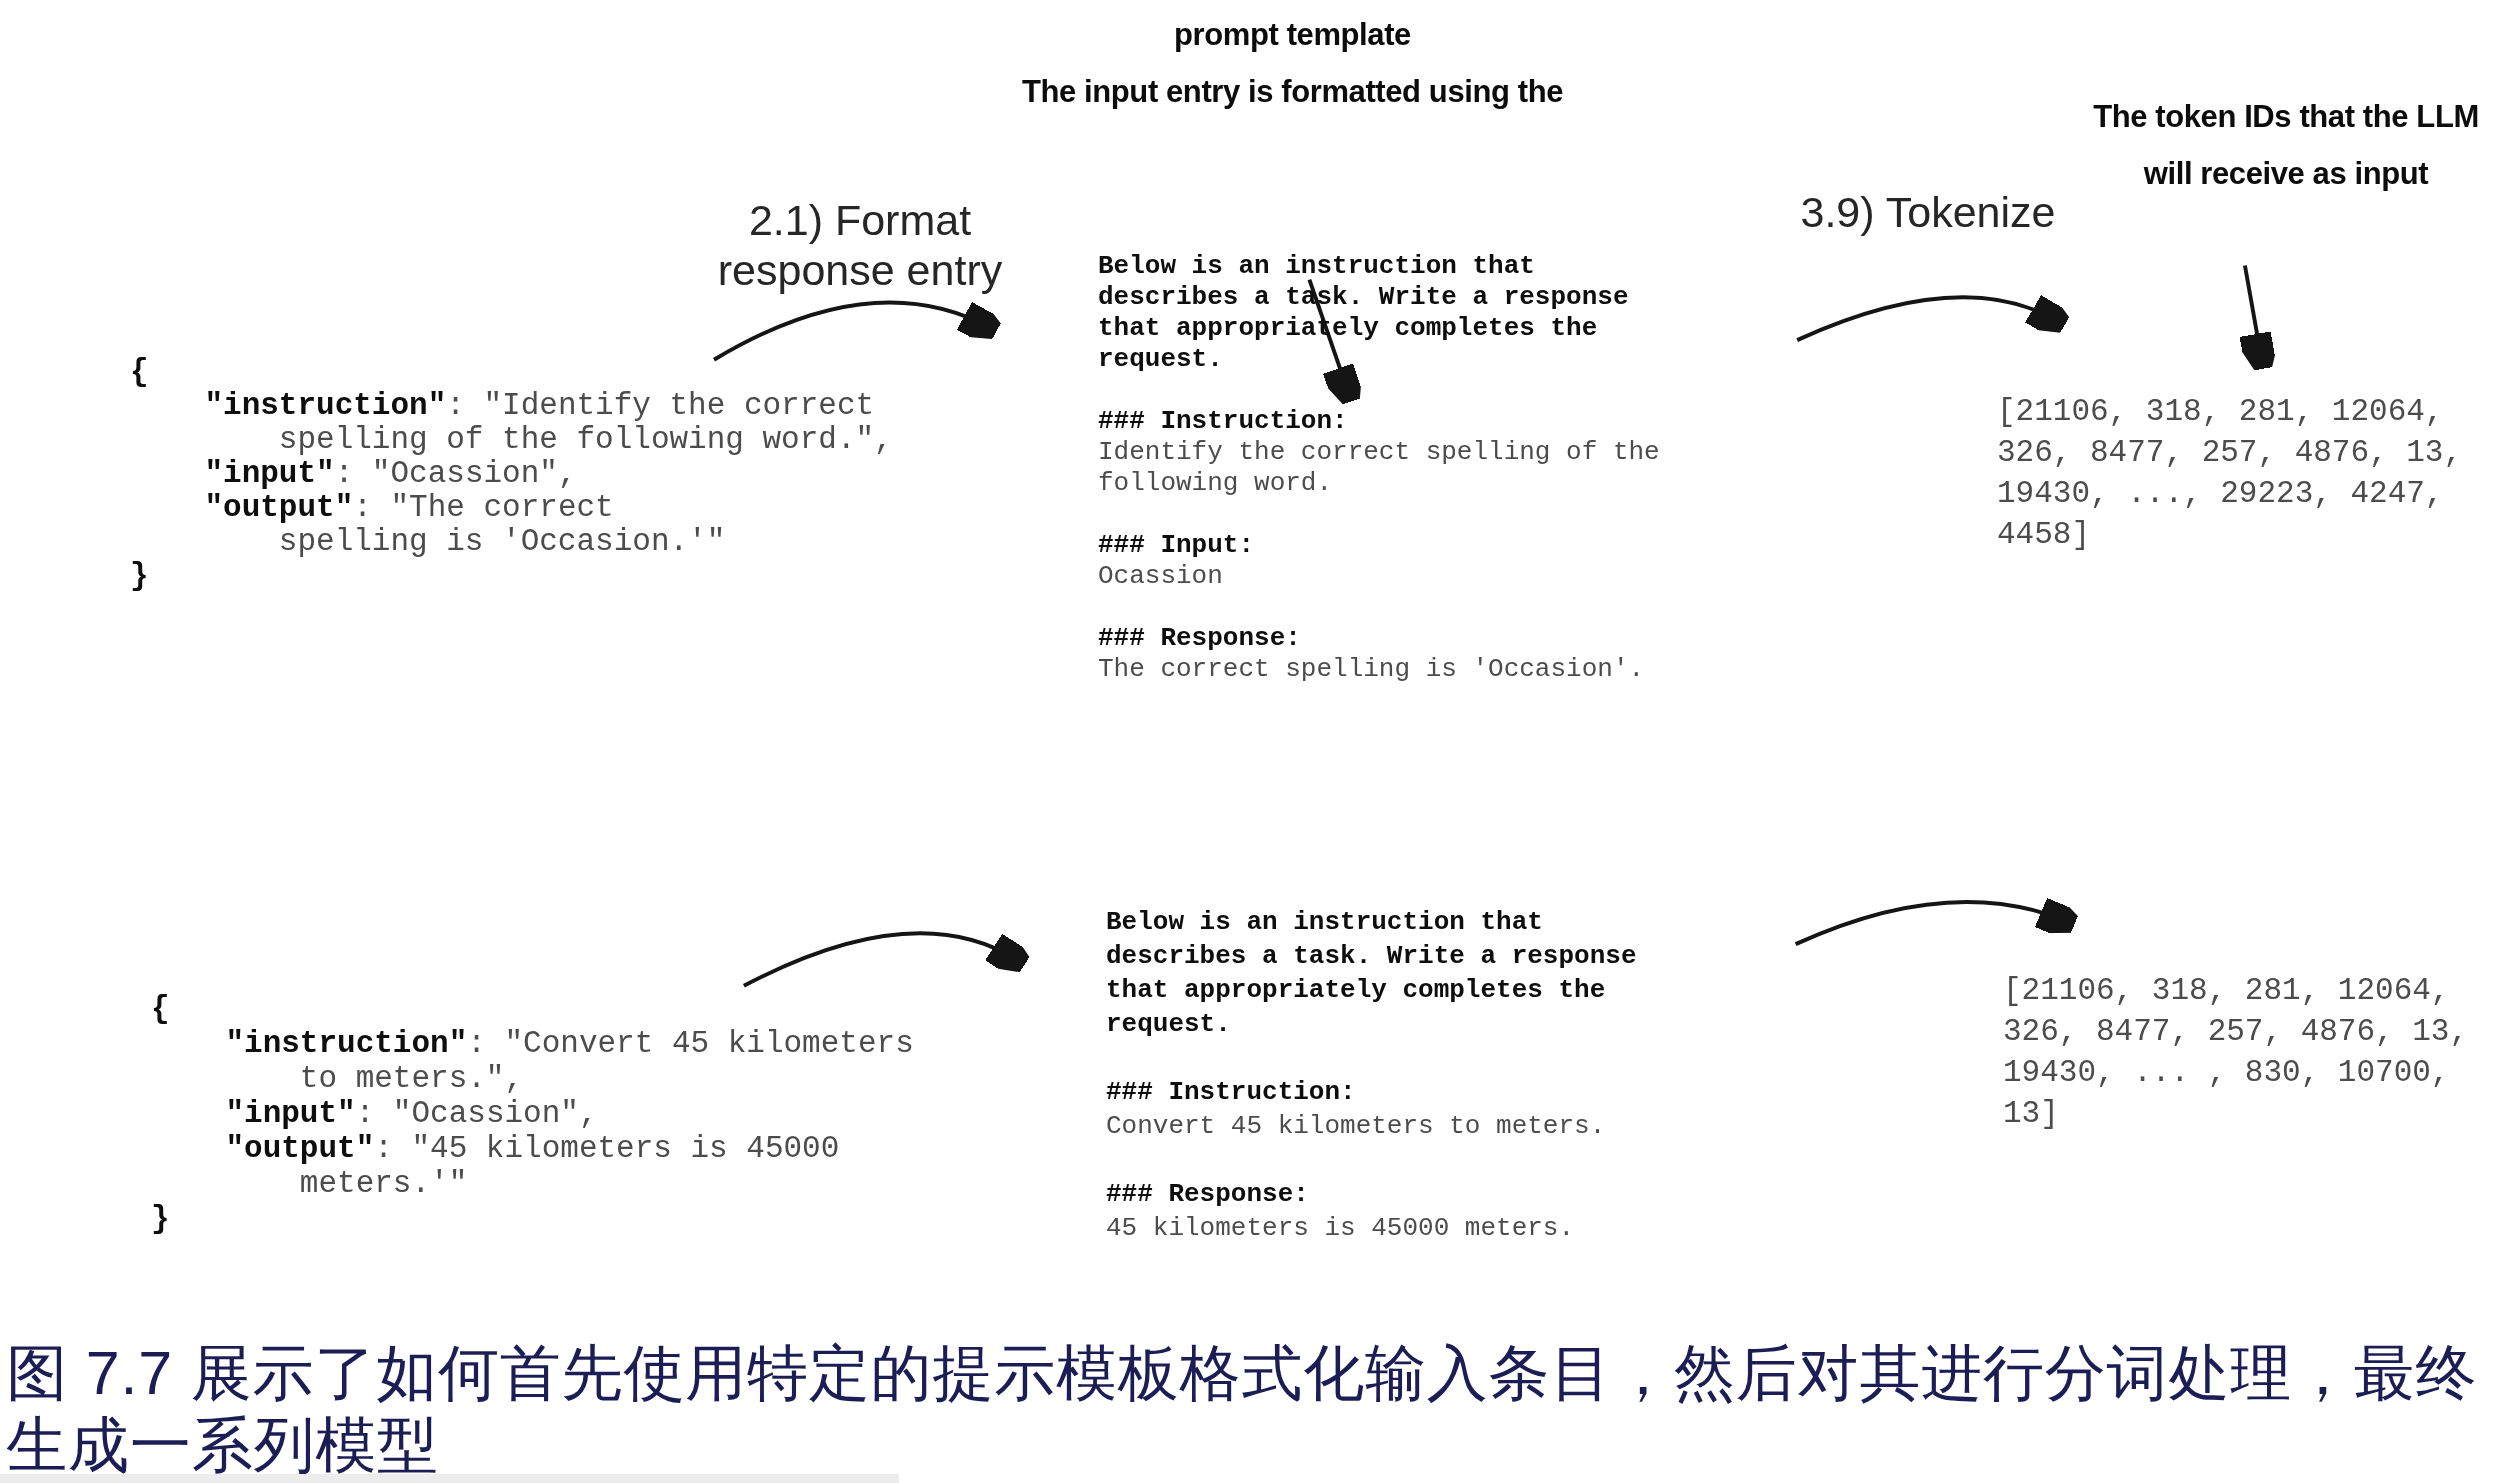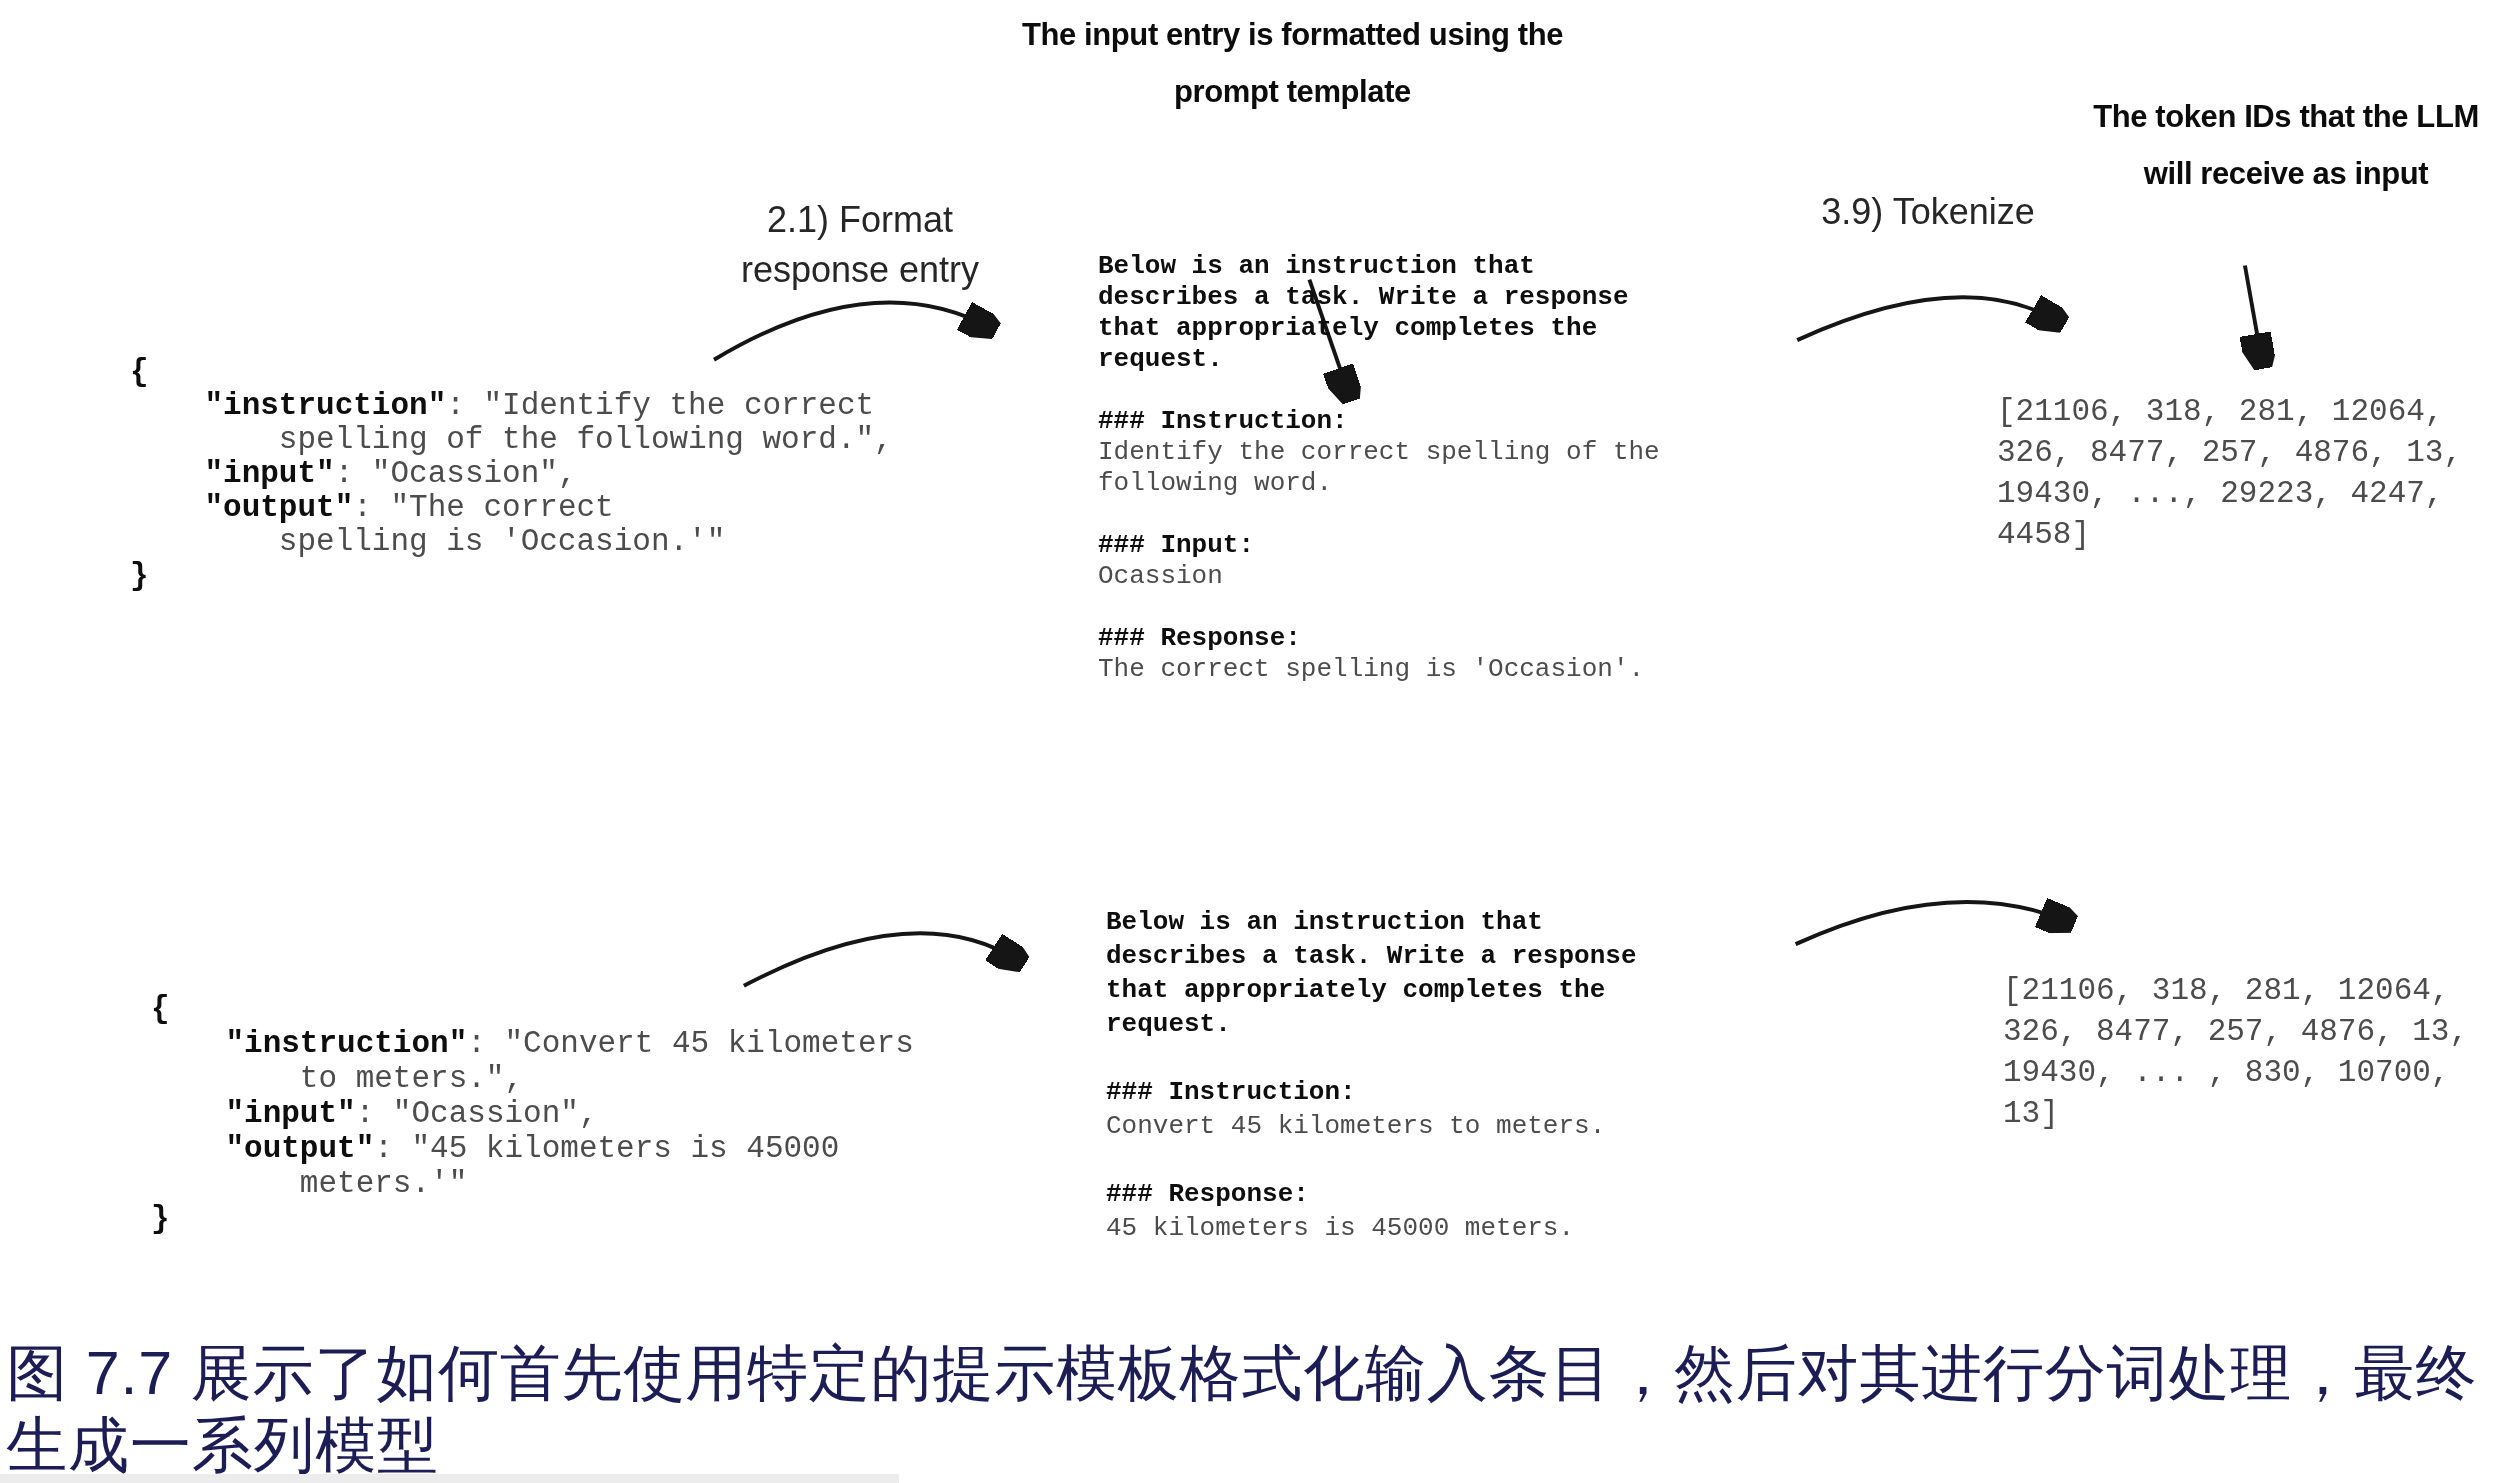--- a/index.html
+++ b/index.html
@@ -8,21 +8,21 @@
     font-family:"Liberation Sans",sans-serif;color:#111;
   }
   .arrows{position:absolute;left:0;top:0;width:2512px;height:1483px;pointer-events:none;}
   .arrows path{stroke:#151515;stroke-width:5;fill:none;}
   .note{
     position:absolute;text-align:center;font-weight:bold;font-size:31px;line-height:57px;
     color:#0c0c0c;letter-spacing:-0.4px;
   }
   #note-format{left:947px;top:6.3px;width:691px;}
   #note-token{left:2058px;top:88px;width:456px;}
-  .step{position:absolute;text-align:center;font-size:36px;line-height:50px;color:#262626;}
+  .step{position:absolute;text-align:center;font-size:43px;line-height:50px;color:#262626;}
   #step-format{left:703px;top:195px;width:314px;}
   #step-tokenize{left:1771px;top:187px;width:314px;}
   .code{
     position:absolute;font-family:"Liberation Mono","DejaVu Sans Mono",monospace;
     white-space:pre;color:#4c4c4c;
   }
   .code .b{color:#0e0e0e;font-weight:bold;}
   .code .cl{white-space:pre;font-family:Liberation Mono, monospace;}
   #json1{left:130px;top:355px;font-size:31px;line-height:34px;}
   #fmt1{left:1098px;top:251px;font-size:26px;line-height:31px;}
@@ -50,22 +50,22 @@
     </defs>
     <path d="M 909 458 Q 1112 336 1262 418" marker-end="url(#ah)"></path>
     <path d="M 2288 433 Q 2498 337 2622 410" marker-end="url(#ah)"></path>
     <path d="M 947 1255 Q 1167 1139 1298 1224" marker-end="url(#ah)"></path>
     <path d="M 2286 1202 Q 2485 1111 2634 1174" marker-end="url(#ah)"></path>
     <path d="M 1667 356 L 1718 504" marker-end="url(#ah)"></path>
     <path d="M 2858 338 L 2880 462" marker-end="url(#ah)"></path>
   </svg>
 
   <div class="note" id="note-format">
+    <div>prompt template</div>
     <div>The input entry is formatted using the</div>
-    <div>prompt template</div>
   </div>
 
   <div class="note" id="note-token">
     <div>The token IDs that the LLM</div>
     <div>will receive as input</div>
   </div>
 
   <div class="step" id="step-format">
     <div>2.1) Format</div>
     <div>response entry</div>

